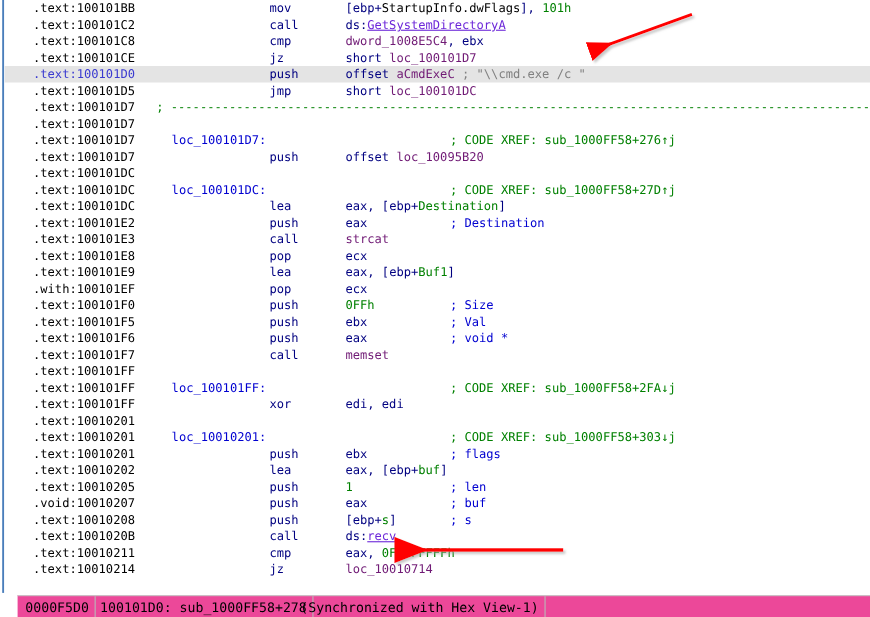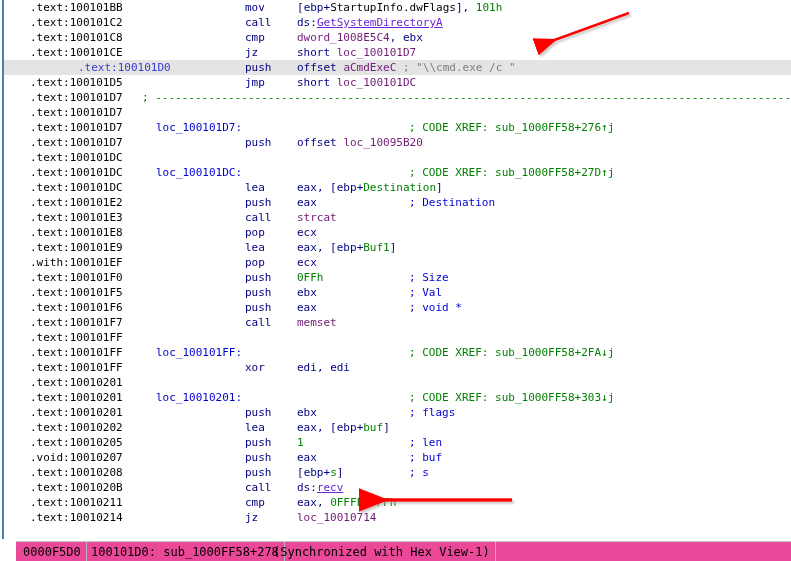--- a/index.html
+++ b/index.html
@@ -61,24 +61,24 @@
     background: #e4e4e4;
   }
   .cell {
     position: absolute;
     top: 0;
     white-space: pre;
   }
   .c-addr   { left: 26px;  color: #000000; }
   .c-label  { left: 152px; color: #0000d0; }
   .c-mnem   { left: 241px; color: #000080; }
-  .c-ops    { left: 293px; color: #000080; }
+  .c-ops    { left: 310px; color: #000080; }
   .c-cmt    { left: 405px; color: #008000; }
 
-  .row.hl .c-addr { color: #3a3ad0; margin-left: 48px; }
+  .row.hl .c-addr { color: #3a3ad0; }
 
   
   .t-reg    { color: #000080; }
   .t-api    { color: #6d28d9; text-decoration: underline; }
   .t-loc    { color: #701a75; }
   .t-num    { color: #008000; }
   .t-var    { color: #008000; }
   .t-str    { color: #808080; }
   .t-black  { color: #000000; }
 

